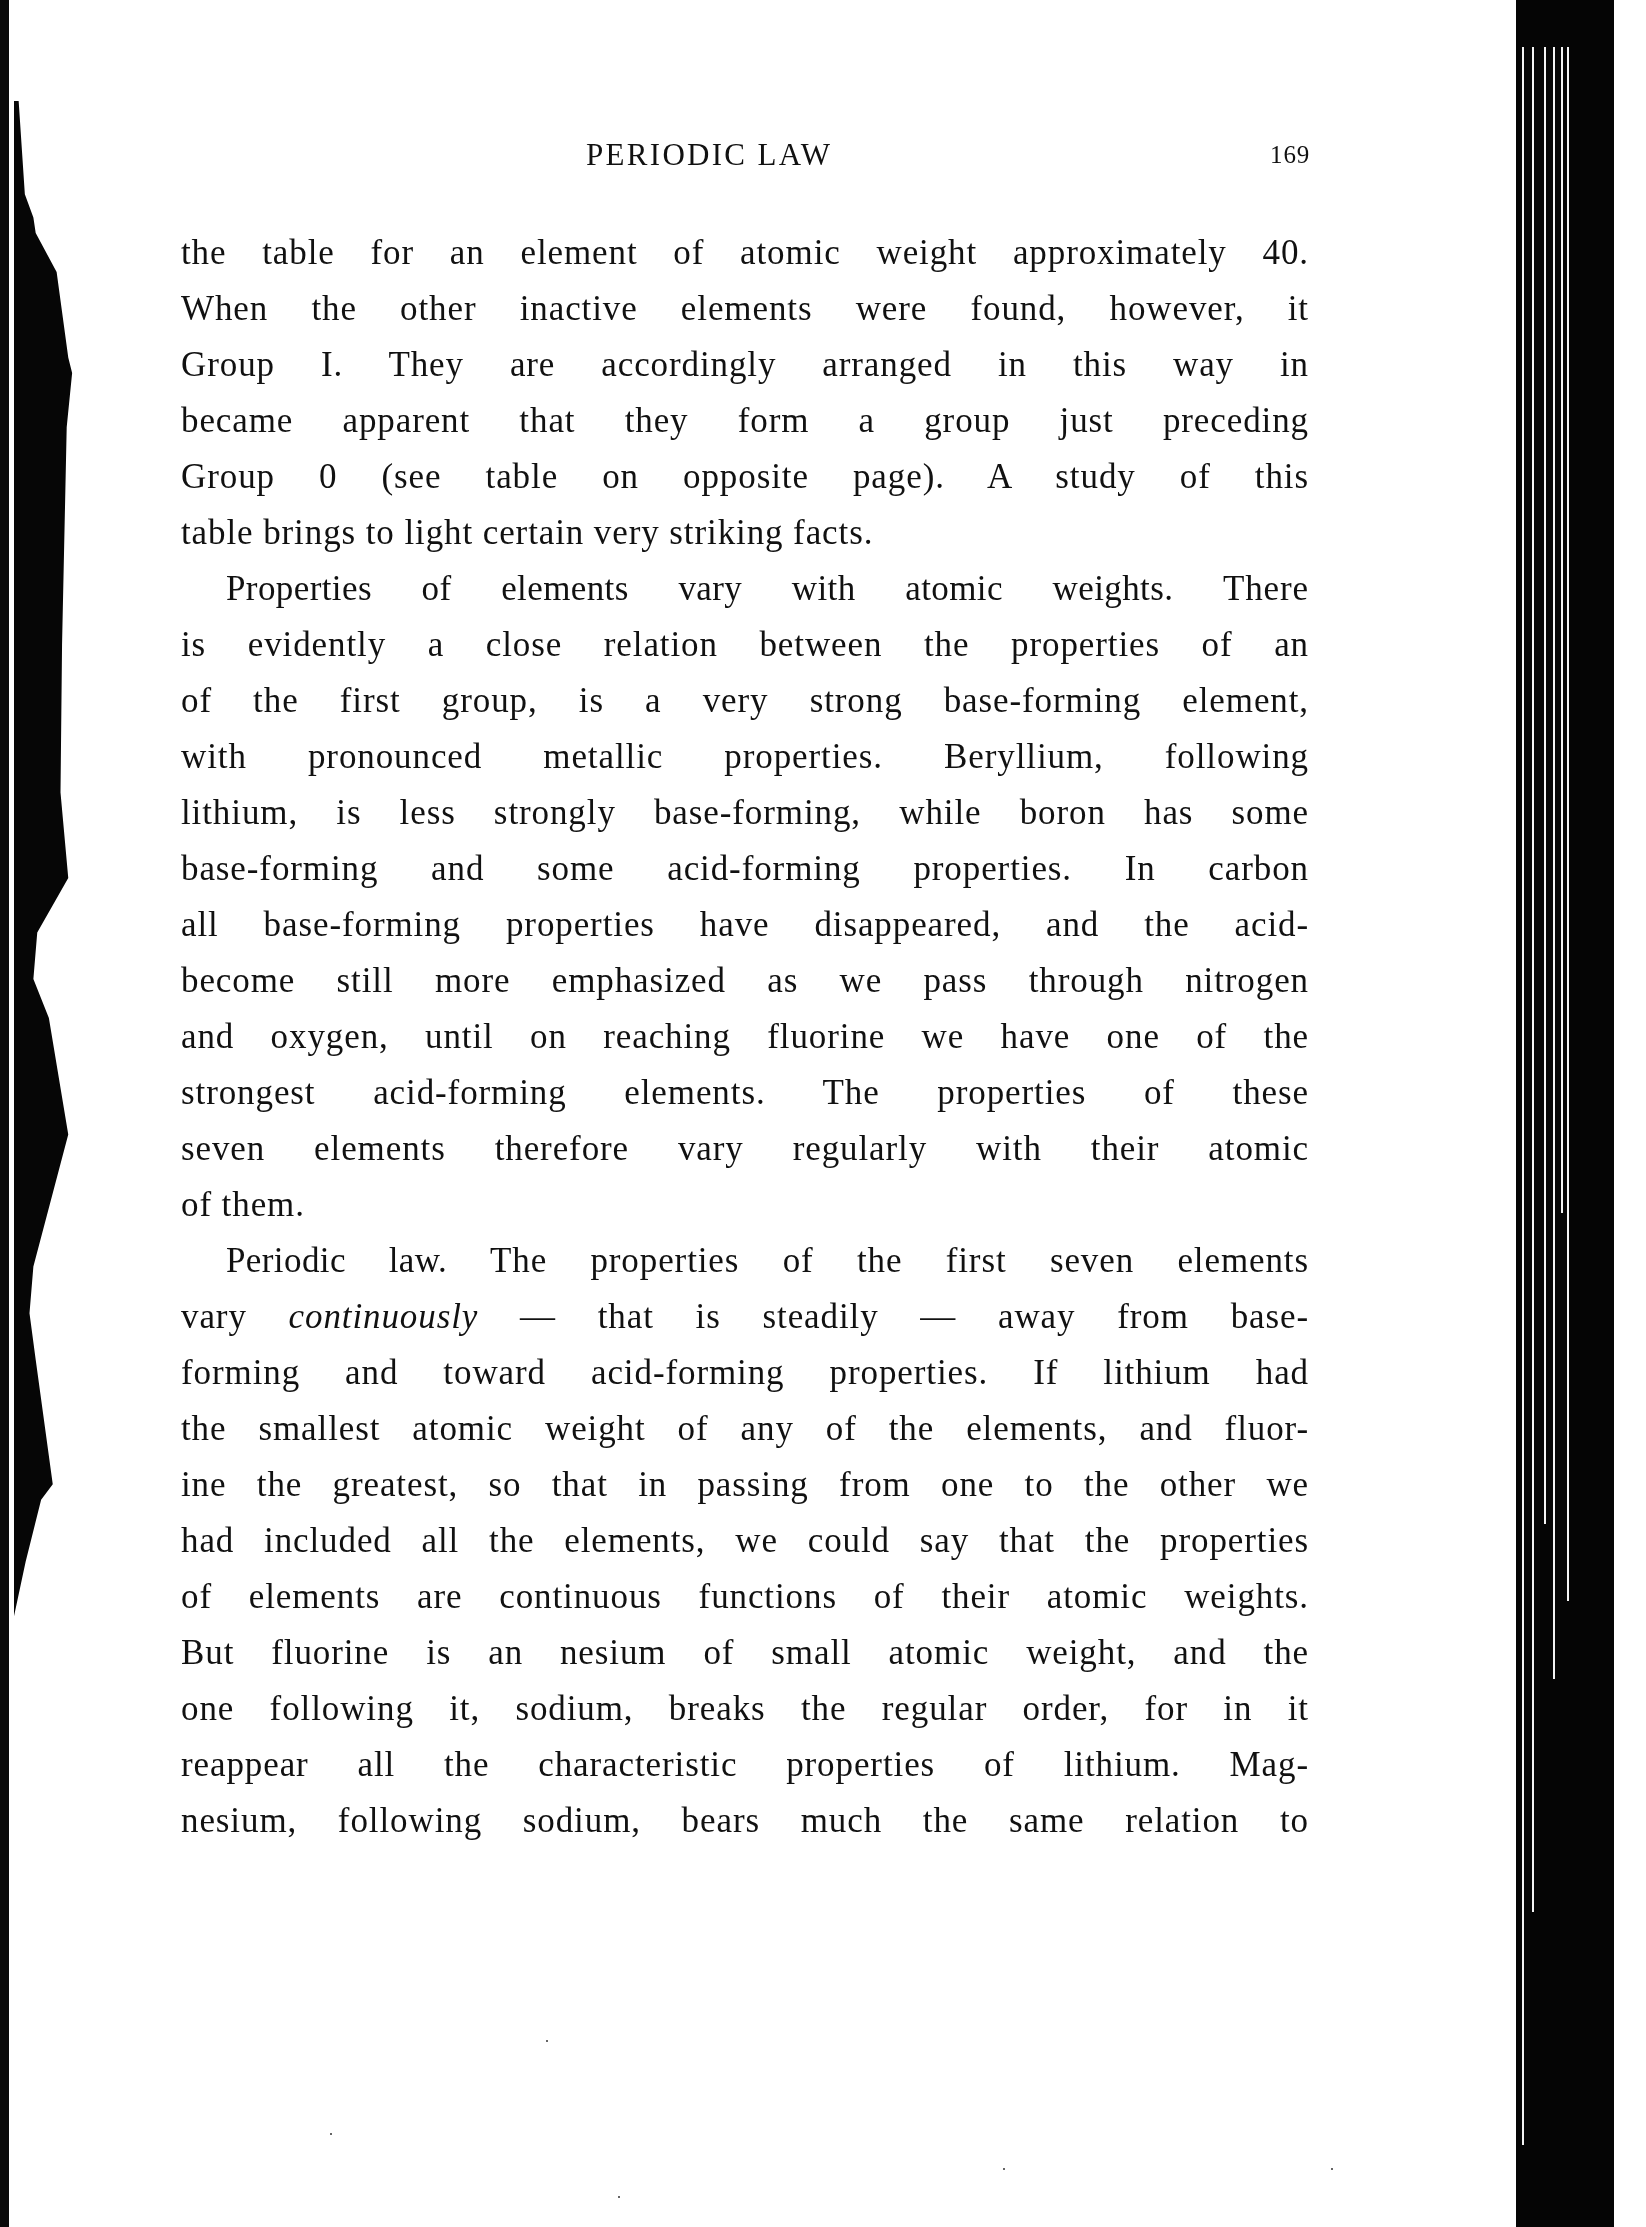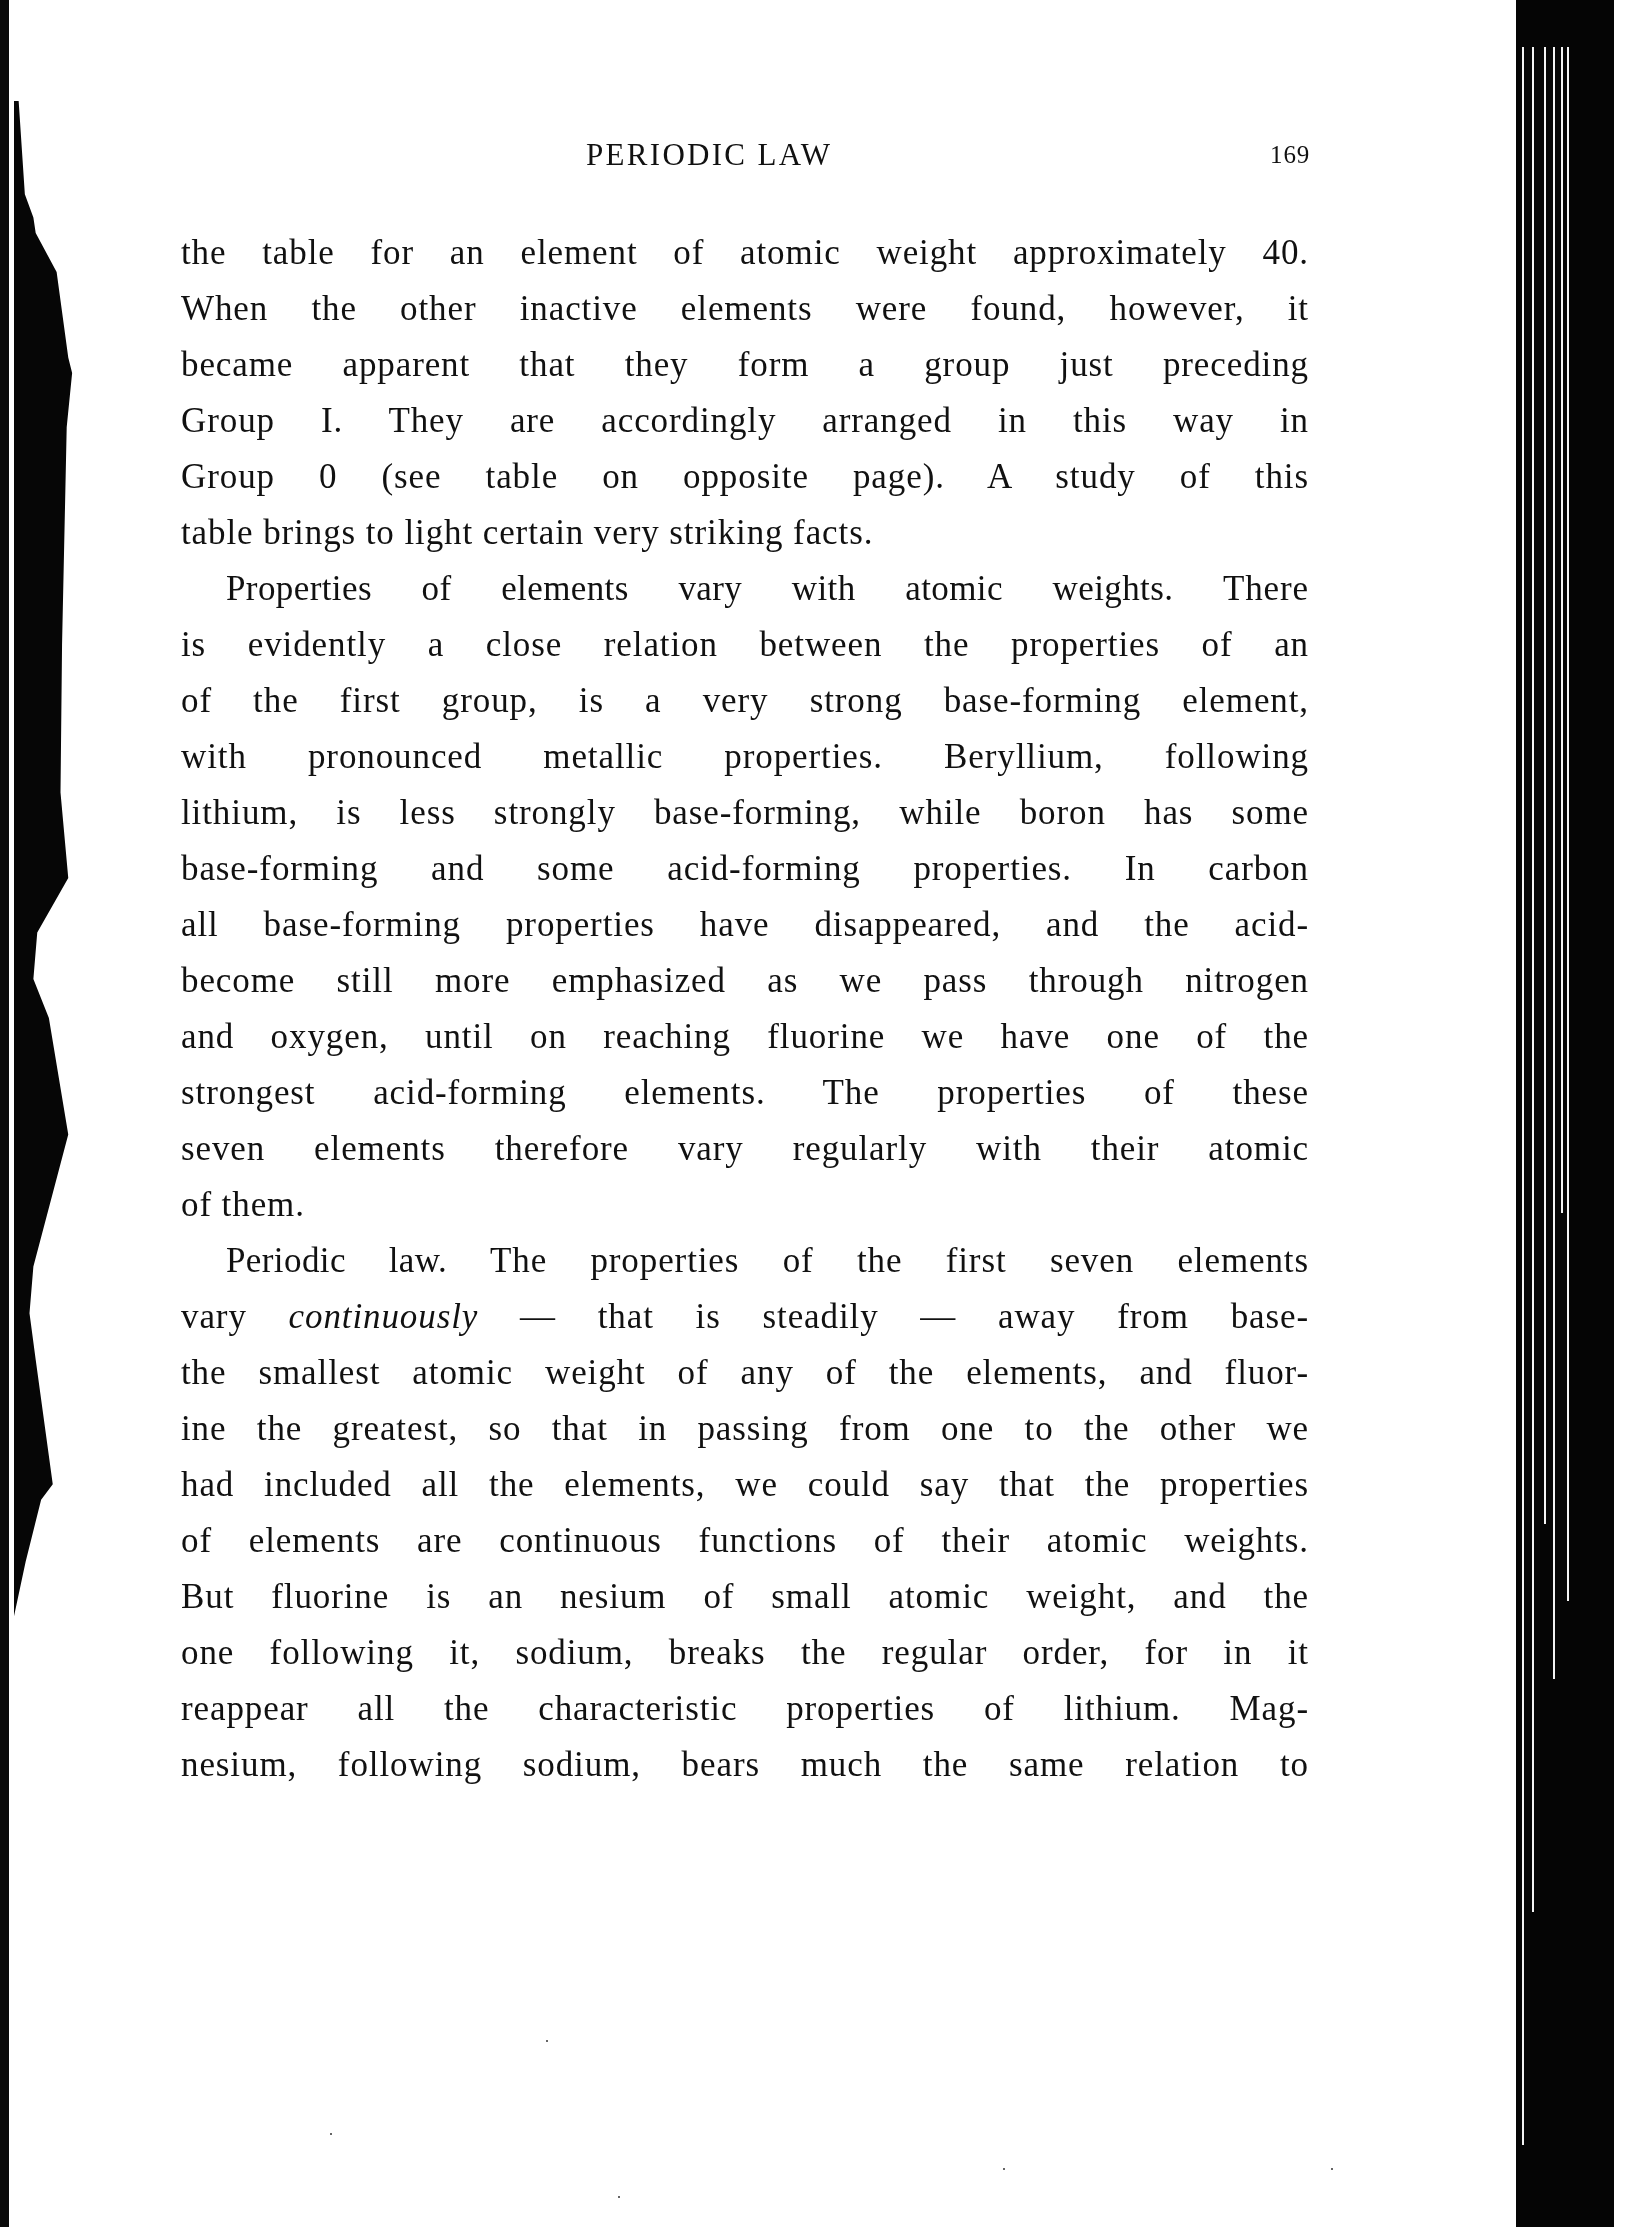--- a/index.html
+++ b/index.html
@@ -63,22 +63,22 @@
   </div>
 
   <div class="running-head">
     <span class="running-title">PERIODIC LAW</span>
     <span class="page-number">169</span>
   </div>
 
   <div class="body-text">
     <span class="line">the table for an element of atomic weight approximately 40.</span>
     <span class="line">When the other inactive elements were found, however, it</span>
+    <span class="line">Group I. They are accordingly arranged in this way in</span>
     <span class="line">became apparent that they form a group just preceding</span>
-    <span class="line">Group I. They are accordingly arranged in this way in</span>
     <span class="line">Group 0 (see table on opposite page). A study of this</span>
     <span class="line last">table brings to light certain very striking facts.</span>
 
     <span class="line indent">
       <span class="bold">Properties of elements vary with atomic weights.</span>
       <span>There</span>
     </span>
     <span class="line">is evidently a close relation between the properties of an</span>
     <span class="line">of the first group, is a very strong base-forming element,</span>
     <span class="line">with pronounced metallic properties. Beryllium, following</span>
@@ -93,20 +93,21 @@
 
     <span class="line indent">
       <span class="bold">Periodic law.</span>
       <span>The properties of the first seven elements</span>
     </span>
     <span class="line">
       <span>vary</span>
       <span class="ital">continuously</span>
       <span>— that is steadily — away from base-</span>
     </span>
+    <span class="line">forming and toward acid-forming properties. If lithium had</span>
     <span class="line">the smallest atomic weight of any of the elements, and fluor-</span>
     <span class="line">ine the greatest, so that in passing from one to the other we</span>
     <span class="line">had included all the elements, we could say that the properties</span>
     <span class="line">of elements are continuous functions of their atomic weights.</span>
     <span class="line">But fluorine is an nesium of small atomic weight, and the</span>
     <span class="line">one following it, sodium, breaks the regular order, for in it</span>
     <span class="line">reappear all the characteristic properties of lithium. Mag-</span>
     <span class="line">nesium, following sodium, bears much the same relation to</span>
   </div>
 

